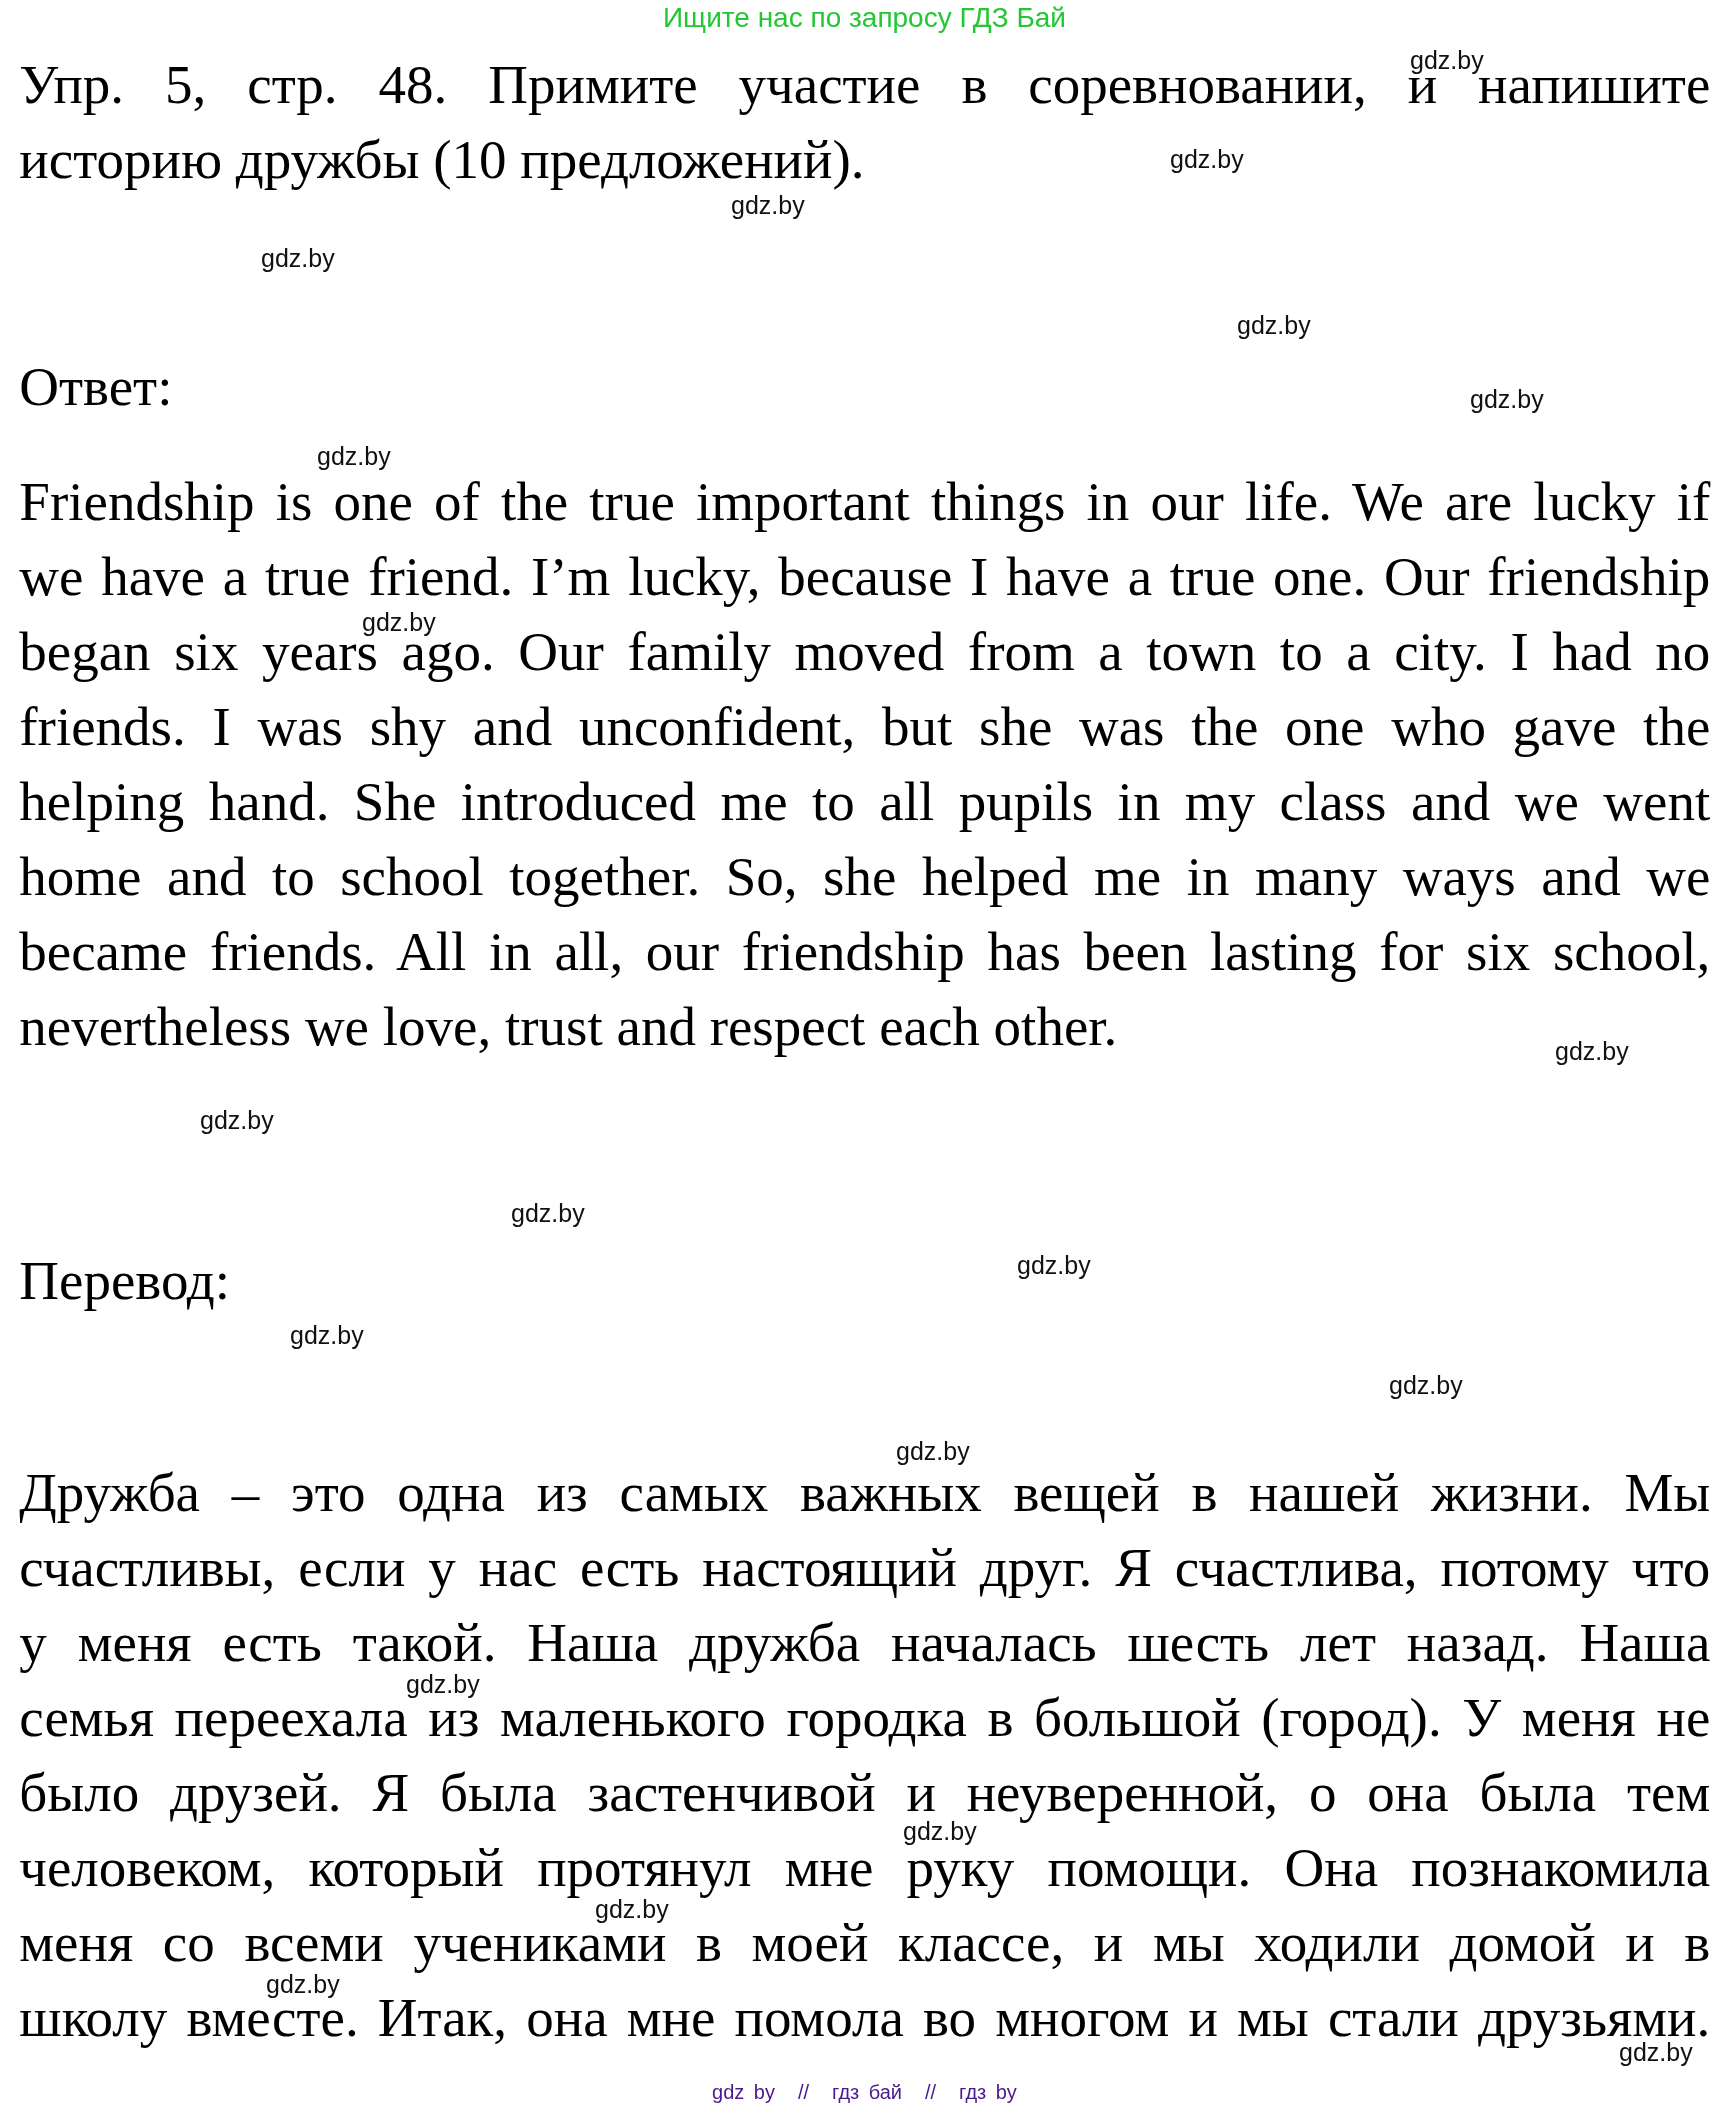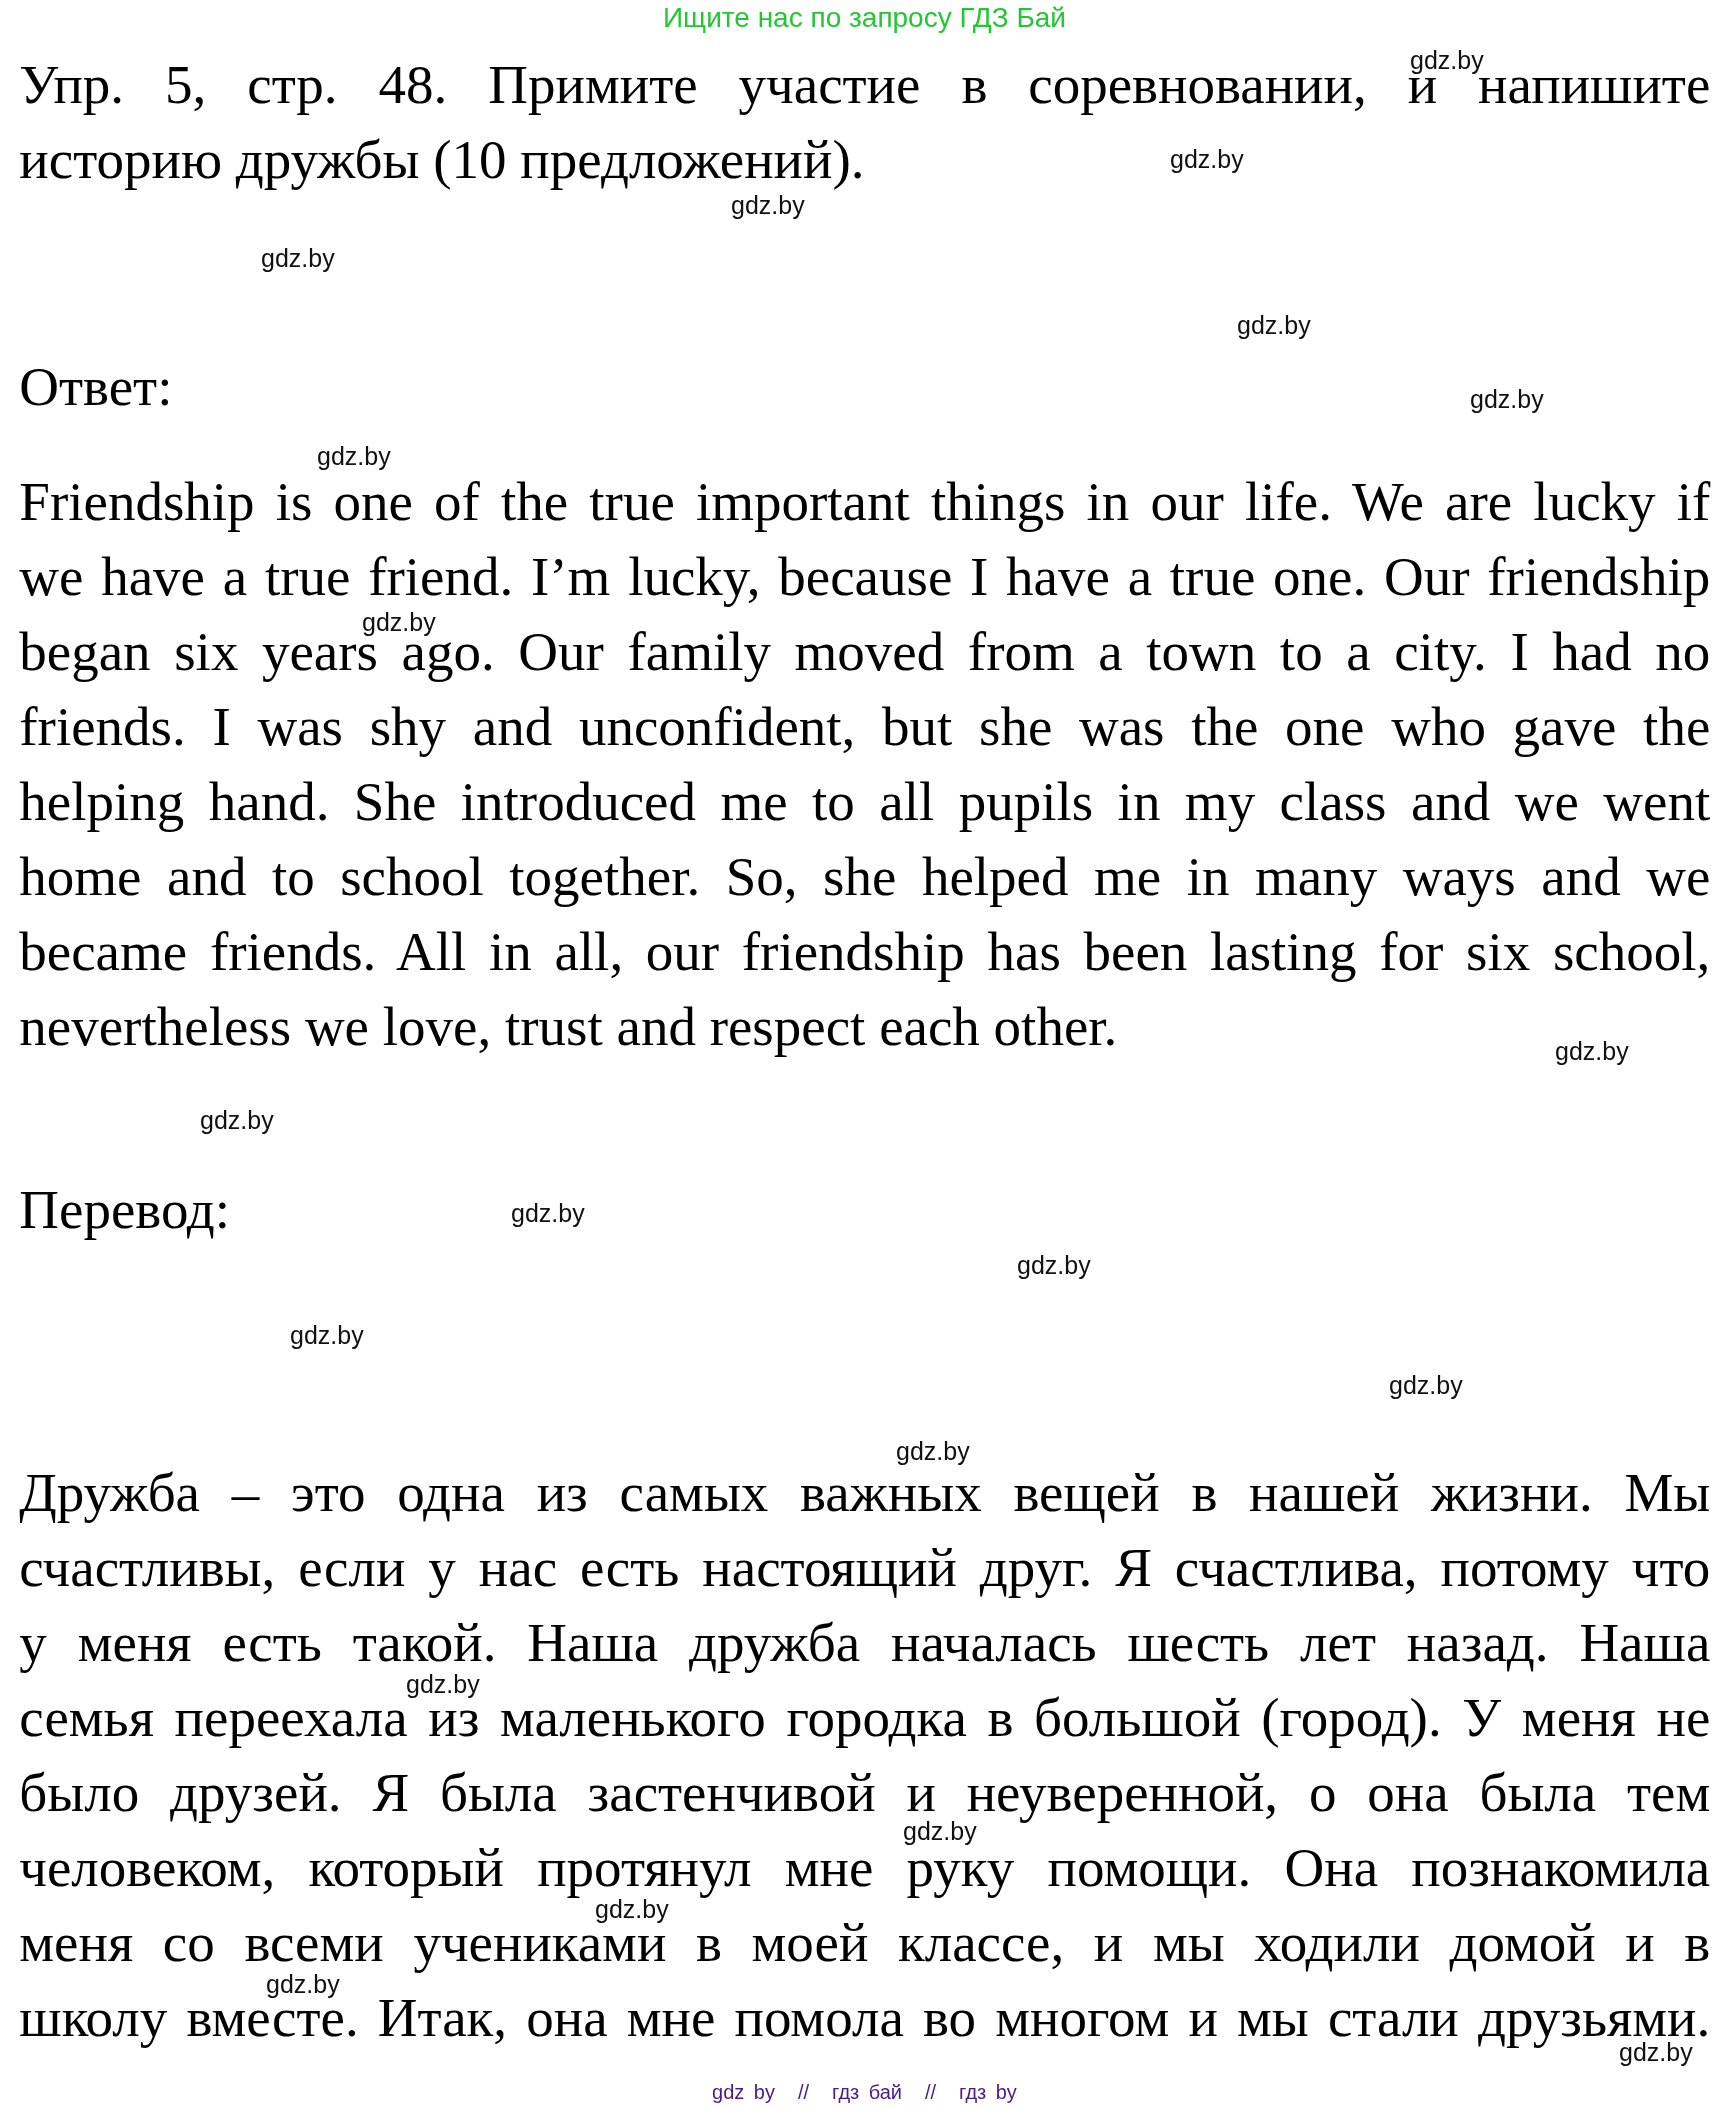--- a/index.html
+++ b/index.html
@@ -103,21 +103,21 @@
     <span class="line">Friendship is one of the true important things in our life. We are lucky if</span>
     <span class="line">we have a true friend. I’m lucky, because I have a true one. Our friendship</span>
     <span class="line">began six years ago. Our family moved from a town to a city. I had no</span>
     <span class="line">friends. I was shy and unconfident, but she was the one who gave the</span>
     <span class="line">helping hand. She introduced me to all pupils in my class and we went</span>
     <span class="line">home and to school together. So, she helped me in many ways and we</span>
     <span class="line">became friends. All in all, our friendship has been lasting for six school,</span>
     <span class="line last">nevertheless we love, trust and respect each other.</span>
   </div>
 
-  <div class="section-heading" style="top:1173px;">Перевод:</div>
+  <div class="section-heading" style="top:1244px;">Перевод:</div>
 
   <div class="serif-block" style="top:1455px;">
     <span class="line">Дружба – это одна из самых важных вещей в нашей жизни. Мы</span>
     <span class="line">счастливы, если у нас есть настоящий друг. Я счастлива, потому что</span>
     <span class="line">у меня есть такой. Наша дружба началась шесть лет назад. Наша</span>
     <span class="line">семья переехала из маленького городка в большой (город). У меня не</span>
     <span class="line">было друзей. Я была застенчивой и неуверенной, о она была тем</span>
     <span class="line">человеком, который протянул мне руку помощи. Она познакомила</span>
     <span class="line">меня со всеми учениками в моей классе, и мы ходили домой и в</span>
     <span class="line">школу вместе. Итак, она мне помола во многом и мы стали друзьями.</span>

